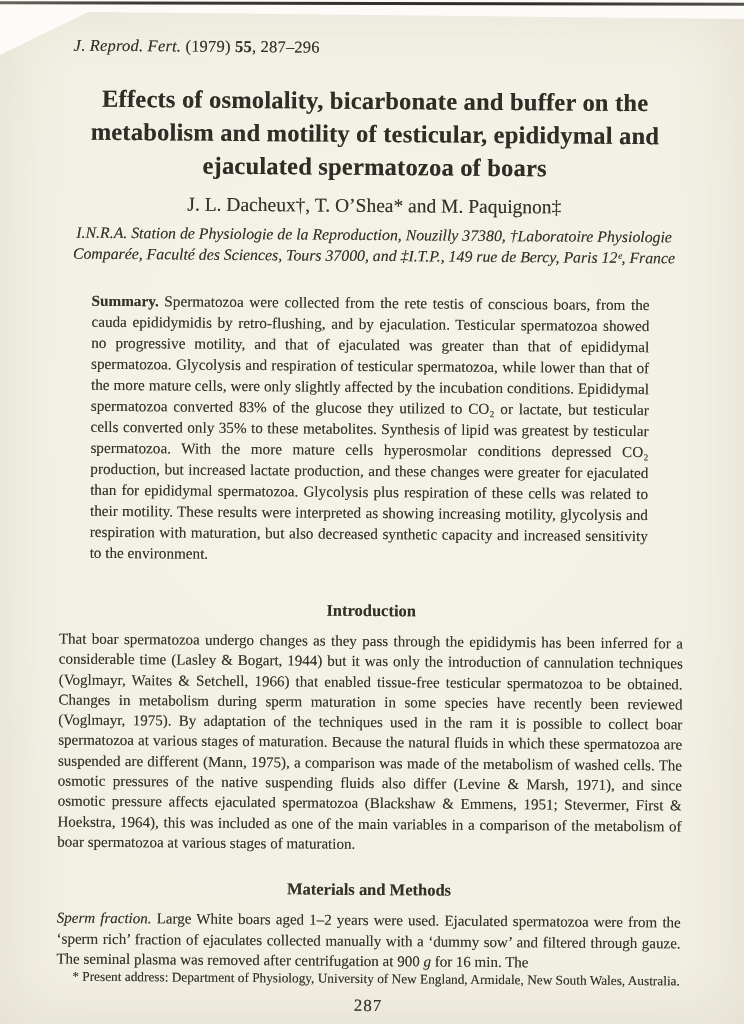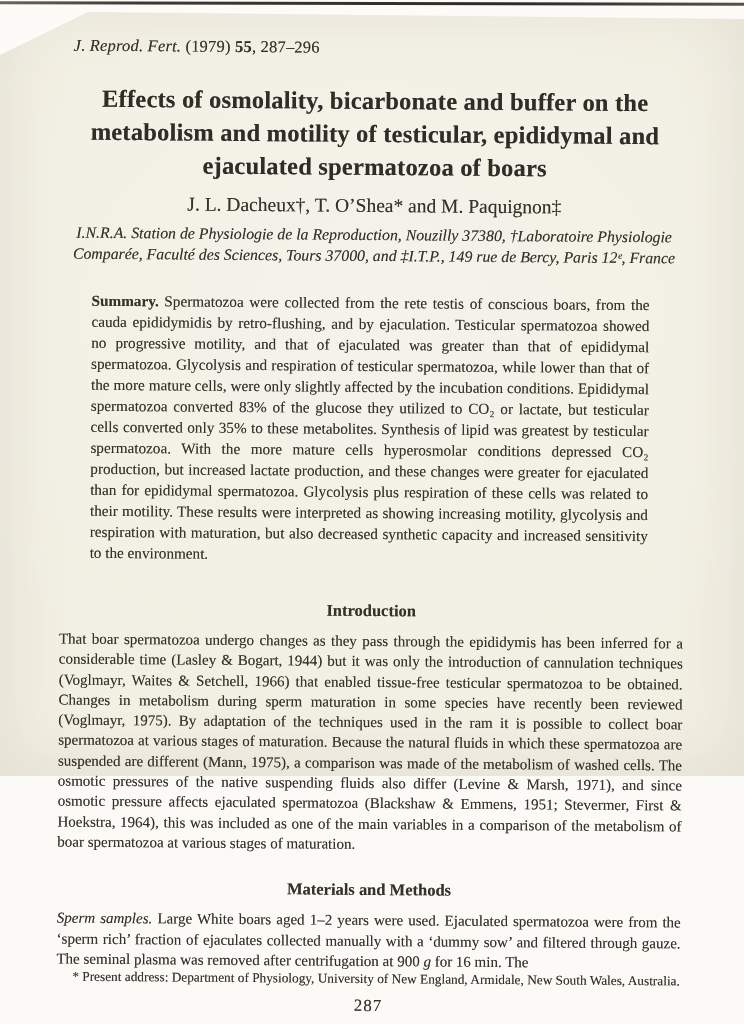--- a/index.html
+++ b/index.html
@@ -3,21 +3,21 @@
 <meta charset="utf-8">
 <style>
   html, body {
     margin: 0; padding: 0;
     width: 744px; height: 1024px;
     background: #fbfaf7;
     overflow: hidden;
   }
   .canvas {
     position: relative;
-    width: 744px; height: 776px;
+    width: 744px; height: 1024px;
     background: #fcfbf8;
     font-family: "Liberation Serif", serif;
     color: #35322b;
   }
   
   .top-line {
     position: absolute;
     top: 2px; left: 0; width: 744px; height: 3px;
     background: linear-gradient(90deg, #6a675f 0%, #3b3933 18%, #2e2c27 70%, #55514a 100%);
     transform: rotate(0.12deg);
@@ -125,20 +125,20 @@
     <div class="affiliation">I.N.R.A. Station de Physiologie de la Reproduction, Nouzilly 37380, †Laboratoire Physiologie Comparée, Faculté des Sciences, Tours 37000, and ‡I.T.P., 149 rue de Bercy, Paris 12ᵉ, France</div>
 
     <div class="summary"><span class="b">Summary.</span> <span>Spermatozoa were collected from the rete testis of conscious boars, from the cauda epididymidis by retro-flushing, and by ejaculation. Testicular spermatozoa showed no progressive motility, and that of ejaculated was greater than that of epididymal spermatozoa. Glycolysis and respiration of testicular spermatozoa, while lower than that of the more mature cells, were only slightly affected by the incubation conditions. Epididymal spermatozoa converted 83% of the glucose they utilized to CO₂ or lactate, but testicular cells converted only 35% to these metabolites. Synthesis of lipid was greatest by testicular spermatozoa. With the more mature cells hyperosmolar conditions depressed CO₂ production, but increased lactate production, and these changes were greater for ejaculated than for epididymal spermatozoa. Glycolysis plus respiration of these cells was related to their motility. These results were interpreted as showing increasing motility, glycolysis and respiration with maturation, but also decreased synthetic capacity and increased sensitivity to the environment.</span></div>
 
     <div class="section-heading intro">Introduction</div>
 
     <p class="body-par">That boar spermatozoa undergo changes as they pass through the epididymis has been inferred for a considerable time (Lasley &amp; Bogart, 1944) but it was only the introduction of cannulation techniques (Voglmayr, Waites &amp; Setchell, 1966) that enabled tissue-free testicular spermatozoa to be obtained. Changes in metabolism during sperm maturation in some species have recently been reviewed (Voglmayr, 1975). By adaptation of the techniques used in the ram it is possible to collect boar spermatozoa at various stages of maturation. Because the natural fluids in which these spermatozoa are suspended are different (Mann, 1975), a comparison was made of the metabolism of washed cells. The osmotic pressures of the native suspending fluids also differ (Levine &amp; Marsh, 1971), and since osmotic pressure affects ejaculated spermatozoa (Blackshaw &amp; Emmens, 1951; Stevermer, First &amp; Hoekstra, 1964), this was included as one of the main variables in a comparison of the metabolism of boar spermatozoa at various stages of maturation.</p>
 
     <div class="section-heading">Materials and Methods</div>
 
-    <p class="body-par"><span class="it">Sperm samples.</span><span> Large White boars aged 1–2 years were used. Ejaculated spermatozoa were from the ‘sperm rich’ fraction of ejaculates collected manually with a ‘dummy sow’ and filtered through gauze. The seminal plasma was removed after centrifugation at 900 </span><span class="it">g</span><span> for 16 min. The</span></p>
+    <p class="body-par"><span class="it">Sperm fraction.</span><span> Large White boars aged 1–2 years were used. Ejaculated spermatozoa were from the ‘sperm rich’ fraction of ejaculates collected manually with a ‘dummy sow’ and filtered through gauze. The seminal plasma was removed after centrifugation at 900 </span><span class="it">g</span><span> for 16 min. The</span></p>
 
     <div class="footnote">* Present address: Department of Physiology, University of New England, Armidale, New South Wales, Australia.</div>
 
     <div class="page-number">287</div>
 
   </div>
 </div>
 
 </body></html>

